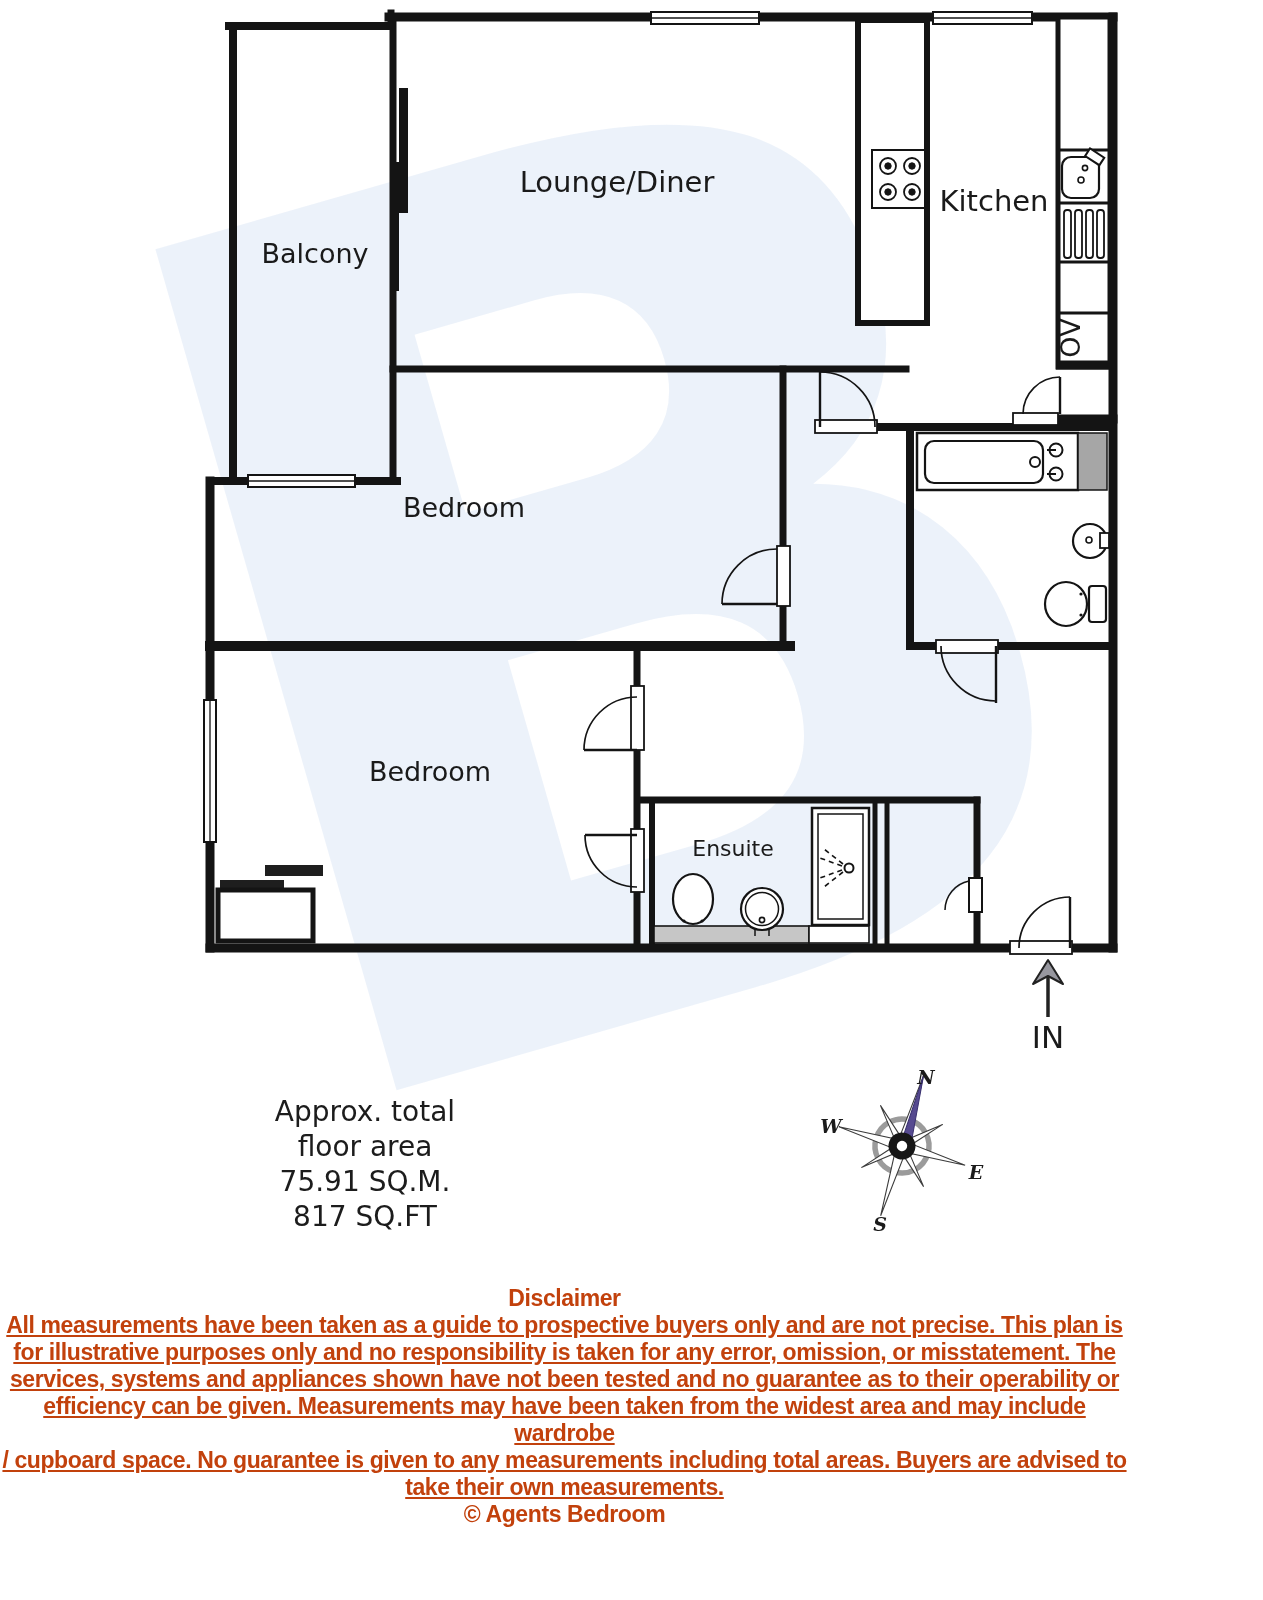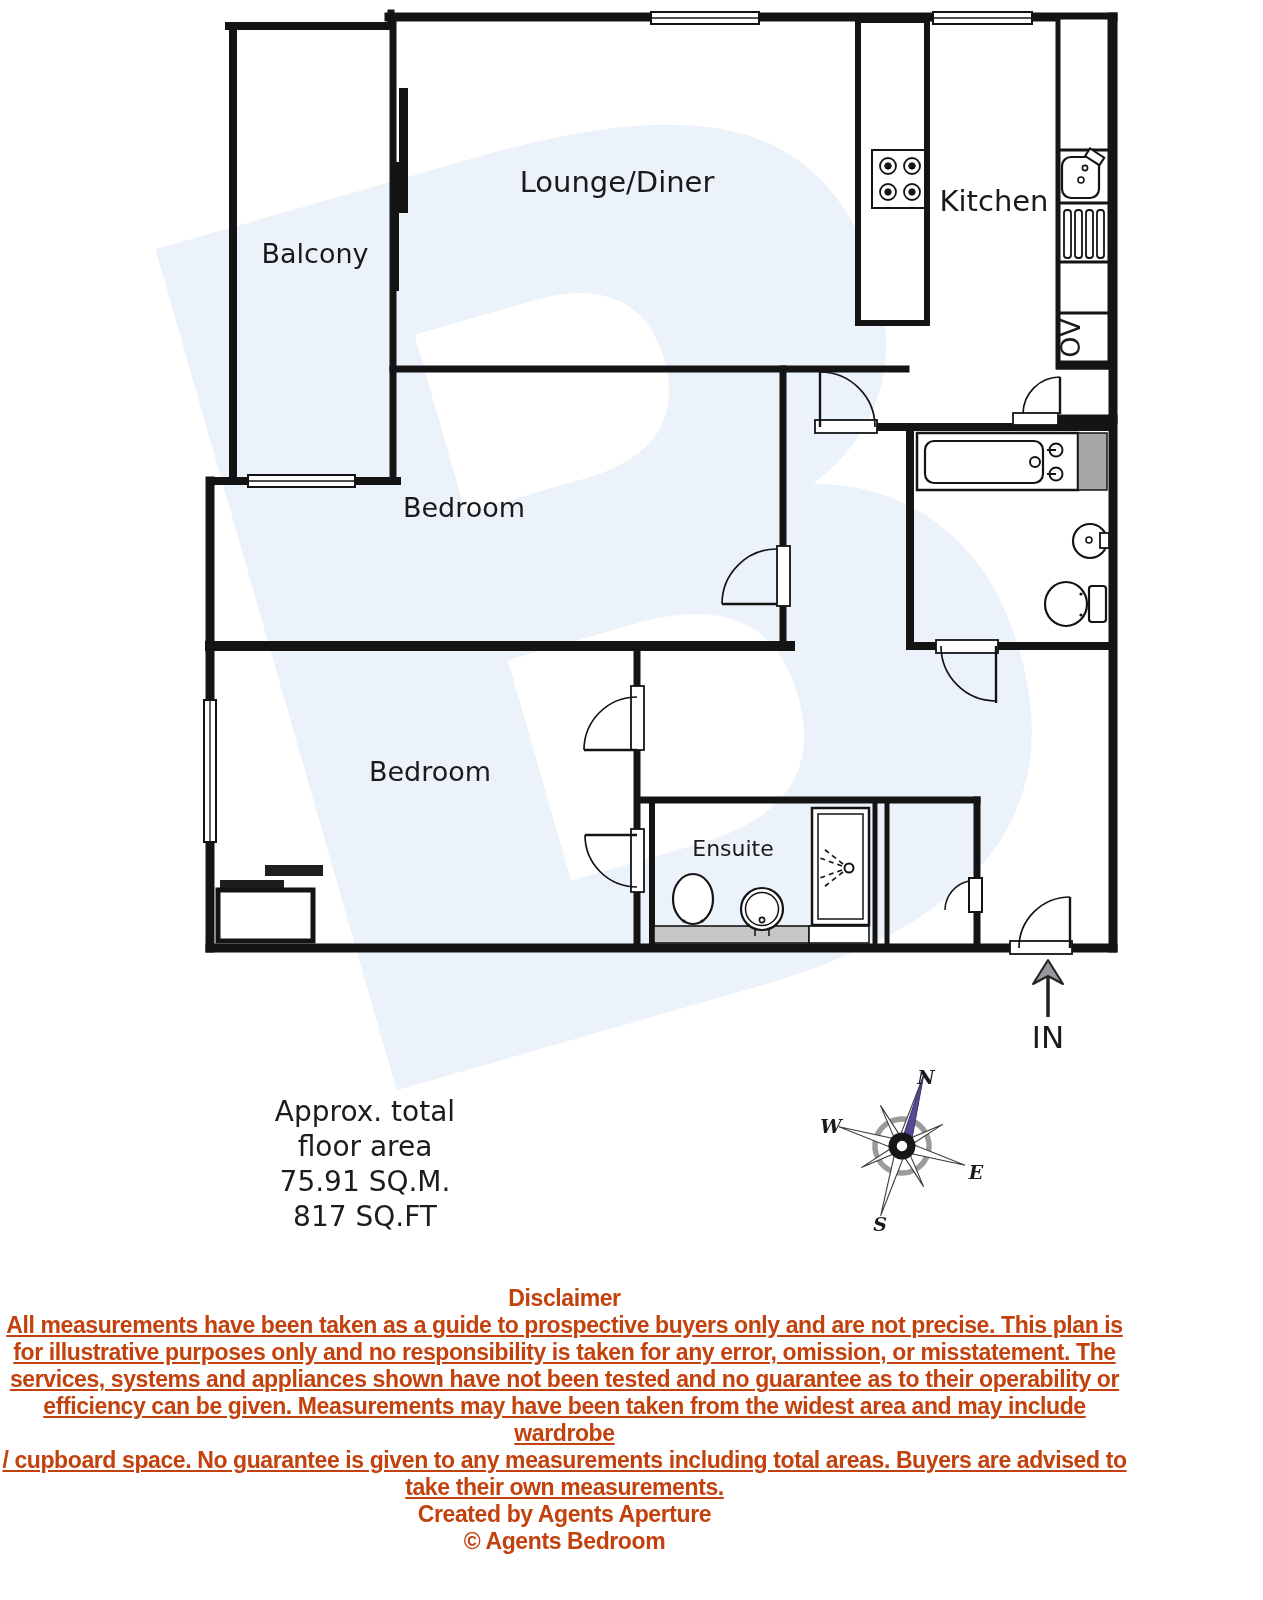--- a/index.html
+++ b/index.html
@@ -274,15 +274,14 @@
 817 SQ.FT</div>
 
 <div id="legal" class="overlay-text">
   <div>Disclaimer</div>
   <div class="body">All measurements have been taken as a guide to prospective buyers only and are not precise. This plan is
 for illustrative purposes only and no responsibility is taken for any error, omission, or misstatement. The
 services, systems and appliances shown have not been tested and no guarantee as to their operability or
 efficiency can be given. Measurements may have been taken from the widest area and may include wardrobe
 / cupboard space. No guarantee is given to any measurements including total areas. Buyers are advised to
 take their own measurements.</div>
-  <div>Created by Agents Aperture</div>
   <div>© Agents Bedroom</div>
 </div>
 
 </body></html>

